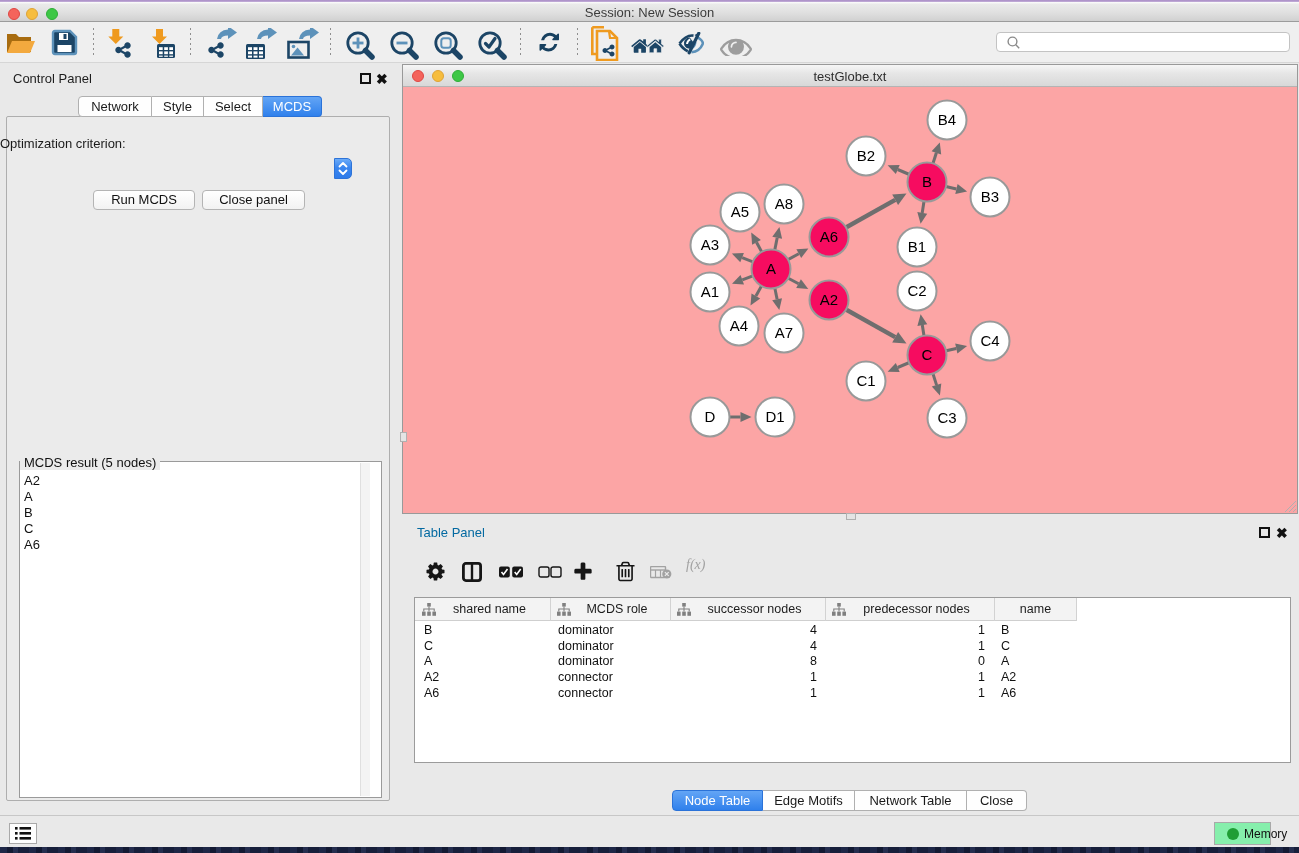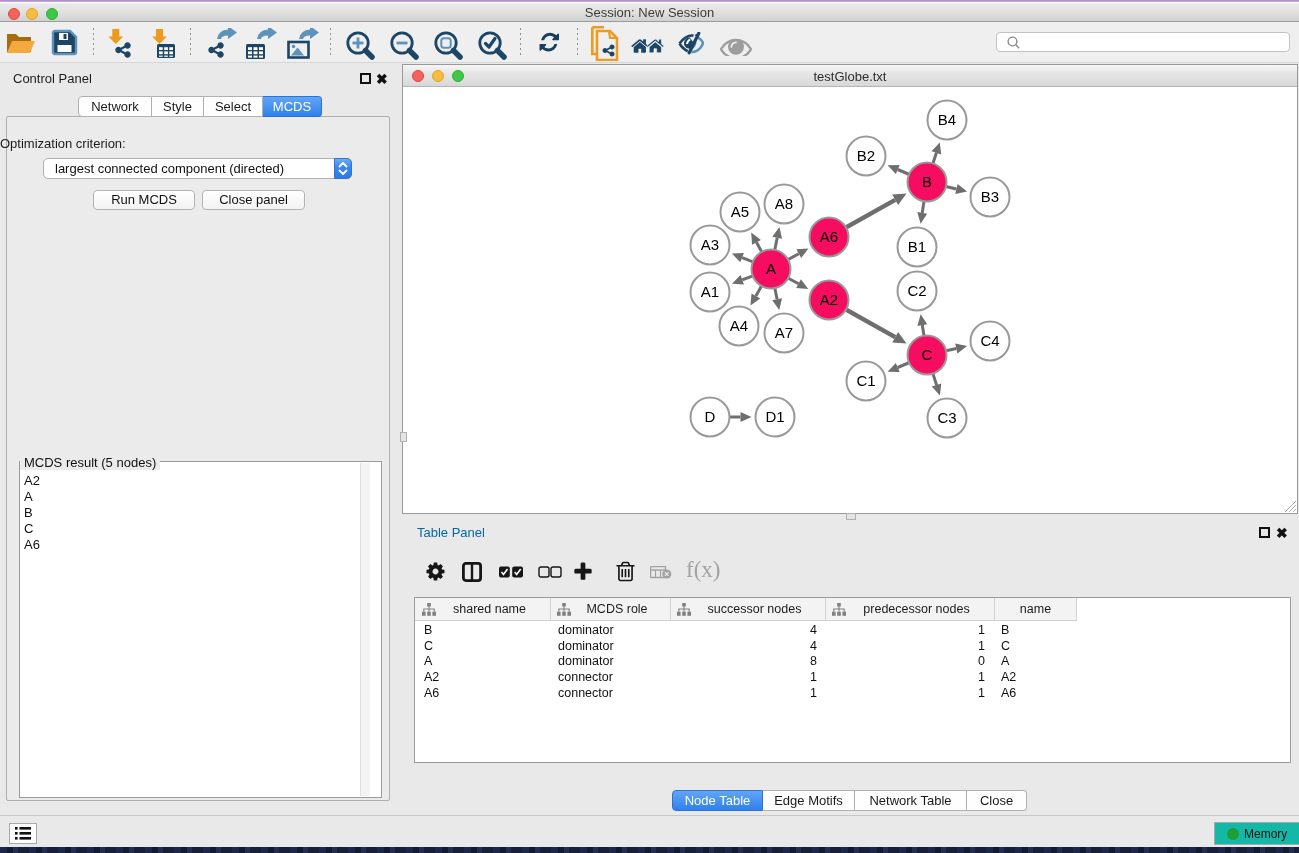--- a/index.html
+++ b/index.html
@@ -43,21 +43,21 @@
 .btn { position:absolute; height:20px; background:linear-gradient(to bottom,#ffffff,#f2f2f2); border:1px solid #b4b4b4;
   border-radius:4px; font-size:13px; color:#111; text-align:center; line-height:18px; }
 #btn-run { left:93px; top:190px; width:102px; }
 #btn-close { left:202px; top:190px; width:103px;text-align:center; }
 #mcds-box { left:19px; top:461px; width:363px; height:337px; border:1px solid #9a9a9a; background:#fff; }
 #mcds-legend { left:20px; top:455px; background:#ebebeb; padding:0 4px; font-size:13px; color:#111; }
 #mcds-list { left:24px; top:473px; width:338px; font-size:13px; color:#111; line-height:16px; }
 #mcds-scroll { left:360px; top:463px; width:10px; height:333px; background:#f4f4f4; border-left:1px solid #e0e0e0; }
 
 
-#netwin { left:402px; top:64px; width:896px; height:450px; background:#ffffff; border:1px solid #999; }
+#netwin { left:402px; top:64px; width:896px; height:450px; background:#fca5a5; border:1px solid #999; }
 #nw-titlebar { position:absolute; left:0; top:0; width:894px; height:22px;
   background:linear-gradient(to bottom,#f6f6f6,#e6e6e6 40%,#d8d8d8); border-bottom:1px solid #b4b4b4; }
 #nw-titlebar .t1 { left:9px; top:5px; background:#f4645c; border:1px solid #df4744; }
 #nw-titlebar .t2 { left:29px; top:5px; background:#f6bd3e; border:1px solid #dfa336; }
 #nw-titlebar .t3 { left:49px; top:5px; background:#3ec746; border:1px solid #2fae38; }
 #nw-title { position:absolute; left:0; top:4px; width:894px; text-align:center; font-size:13px; color:#2e2e2e; }
 #graph { position:absolute; left:0; top:22px; }
 #grip { position:absolute; right:1px; bottom:1px; width:13px; height:13px; }
 .divsq1 { left:400px; top:432px; width:7px; height:10px; background:#e4e4e4; border:1px solid #b0b0b0; }
 .divsq2 { left:846px; top:513px; width:10px; height:7px; background:#e4e4e4; border:1px solid #b0b0b0; }
@@ -74,21 +74,21 @@
 .hicon { position:absolute; top:5px; }
 .trow { position:absolute; font-size:12.5px; color:#111; }
 .tcell { position:absolute; }
 
 
 #bt-tabs { left:672px; top:790px; height:22px; }
 
 
 #statusline { left:0; top:815px; width:1299px; height:1px; background:#c7c7c7; }
 #listbtn { left:9px; top:823px; width:28px; height:21px; background:#fdfdfd; border:1px solid #a9a9a9; }
-#membox { left:1214px; top:822px; width:86px; height:23px; background:#14b8a6; border:1px solid #a9a9a9; }
+#membox { left:1214px; top:822px; width:57px; height:23px; background:#86efac; border:1px solid #a9a9a9; }
 #memdot { position:absolute; left:12px; top:5px; width:12px; height:12px; border-radius:50%; background:#1f9e35; }
 #memtext { position:absolute; left:29px; top:4px; font-size:12px; color:#111; }
 #bottomstrip { left:0; top:847px; width:1299px; height:6px; background:#1b2340;
   background-image:repeating-linear-gradient(90deg,#1e2747 0 7px,#131a33 7px 13px,#252e4f 13px 18px,#171f3b 18px 29px); }
 </style>
 </head>
 <body>
 <div id="app">
   <div class="abs" id="topstrip"></div>
   <div class="abs" id="titlebar">
@@ -224,21 +224,20 @@
   <div class="abs" id="cp-float"></div>
   <div class="abs" id="cp-close">✖</div>
   <div class="abs" id="cp-panel"></div>
   <div class="abs" id="cp-tabs">
     <div class="seg" style="left:0; width:74px; border-radius:4px 0 0 4px;">Network</div>
     <div class="seg" style="left:74px; width:52px; border-left:none;">Style</div>
     <div class="seg" style="left:126px; width:59px; border-left:none;">Select</div>
     <div class="seg" style="left:185px; width:59px; border-left:none; border-radius:0 4px 4px 0; background:linear-gradient(to bottom,#63a5f5,#2f80ec); color:#fff; border-color:#2a72d8;">MCDS</div>
   </div>
   <div class="abs" id="opt-label">Optimization criterion:</div>
-  <div class="abs" id="combo">largest connected component (directed)</div>
   <div class="abs" id="combo-btn">
     <svg width="16" height="19" viewBox="0 0 16 19" style="position:absolute;left:0;top:0">
       <path d="M4.5 7.5 L8 4 L11.5 7.5" fill="none" stroke="#fff" stroke-width="1.8" stroke-linecap="round" stroke-linejoin="round"></path>
       <path d="M4.5 11.5 L8 15 L11.5 11.5" fill="none" stroke="#fff" stroke-width="1.8" stroke-linecap="round" stroke-linejoin="round"></path>
     </svg>
   </div>
   <div class="btn" id="btn-run">Run MCDS</div>
   <div class="btn" id="btn-close">Close panel</div>
   <div class="abs" id="mcds-box"></div>
   <div class="abs" id="mcds-scroll"></div>
@@ -377,21 +376,21 @@
         <path fill="#161616" d="M704 736v576q0 14-9 23t-23 9h-64q-14 0-23-9t-9-23v-576q0-14 9-23t23-9h64q14 0 23 9t9 23zm256 0v576q0 14-9 23t-23 9h-64q-14 0-23-9t-9-23v-576q0-14 9-23t23-9h64q14 0 23 9t9 23zm256 0v576q0 14-9 23t-23 9h-64q-14 0-23-9t-9-23v-576q0-14 9-23t23-9h64q14 0 23 9t9 23zm128 724v-948h-896v948q0 22 7 40.5t14.5 27 10.5 8.5h832q3 0 10.5-8.5t14.5-27 7-40.5zm-672-1076h448l-48-117q-7-9-17-11h-317q-10 2-17 11zm928 32v64q0 14-9 23t-23 9h-96v948q0 83-47 143.5t-113 60.5h-832q-66 0-113-58.5t-47-141.5v-952h-96q-14 0-23-9t-9-23v-64q0-14 9-23t23-9h309l70-167q15-37 54-63t79-26h320q40 0 79 26t54 63l70 167h309q14 0 23 9t9 23z"></path>
       </svg>
     <svg style="position:absolute;left:236px;top:19px" width="22" height="13" viewBox="0 0 22 13">
 <rect x="0.5" y="0.5" width="15" height="11" rx="1" fill="none" stroke="#a2a2a2" stroke-width="1.4"></rect>
 <line x1="0.5" y1="4" x2="15.5" y2="4" stroke="#a2a2a2" stroke-width="1.4"></line>
 <line x1="5.5" y1="4" x2="5.5" y2="12" stroke="#a2a2a2" stroke-width="1.2"></line>
 <line x1="10.5" y1="4" x2="10.5" y2="12" stroke="#a2a2a2" stroke-width="1.2"></line>
 <circle cx="16.8" cy="8" r="4.6" fill="#a2a2a2"></circle>
 <path d="M14.9 6.1 L18.7 9.9 M18.7 6.1 L14.9 9.9" stroke="#e9e9e9" stroke-width="1.3"></path>
 </svg>
-    <div style="position:absolute;left:272px;top:10px;font-family:'Liberation Serif',serif;font-size:23px;color:#a2a2a2;">f(x)</div>
+    <div style="position:absolute;left:272px;top:10px;font-family:'Liberation Serif',serif;font-style:italic;font-size:14px;color:#a2a2a2;">f(x)</div>
   </div>
   <div class="abs" id="tp-table">
     <div id="tp-header">
         <div id="tp-headbg"></div>
       <div class="hcell" style="left:1px;width:135px;"><svg class="hicon" width="14" height="13" viewBox="0 0 14 13" style="left:6px">
 <g fill="#808080">
               <rect x="5.2" y="0" width="3.6" height="3.6"></rect>
 <rect x="0" y="8.6" width="3.6" height="4.2"></rect>
               <rect x="5.2" y="8.6" width="3.6" height="4.2"></rect>
               <rect x="10.4" y="8.6" width="3.6" height="4.2"></rect>

